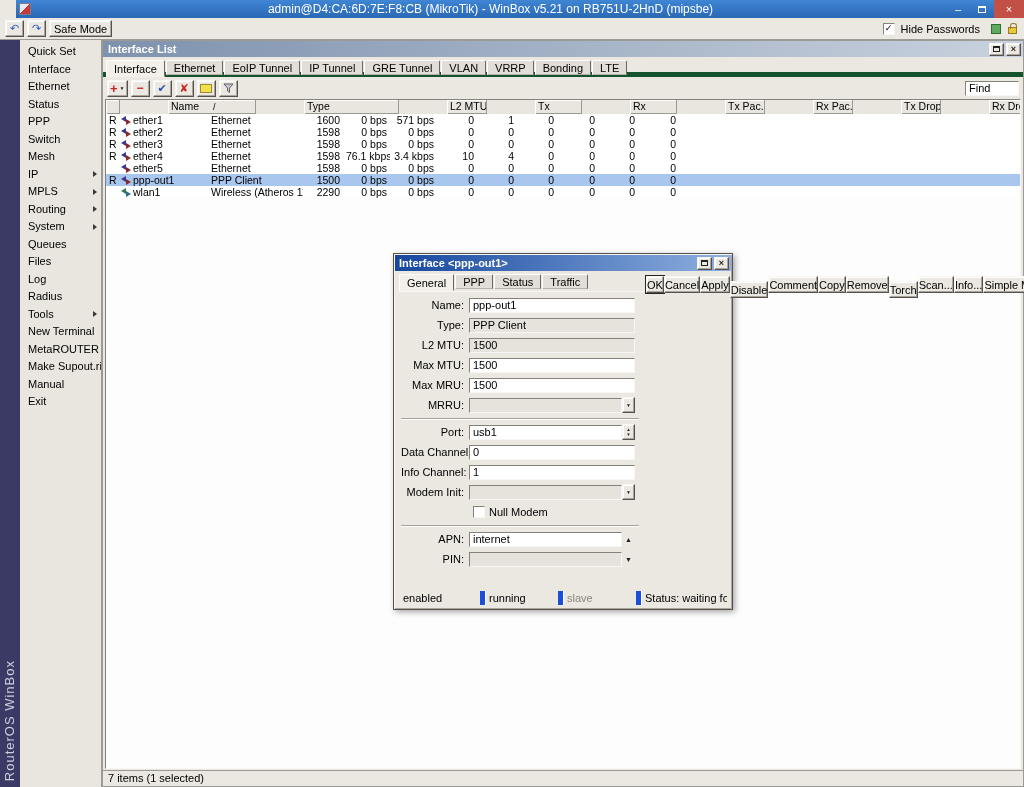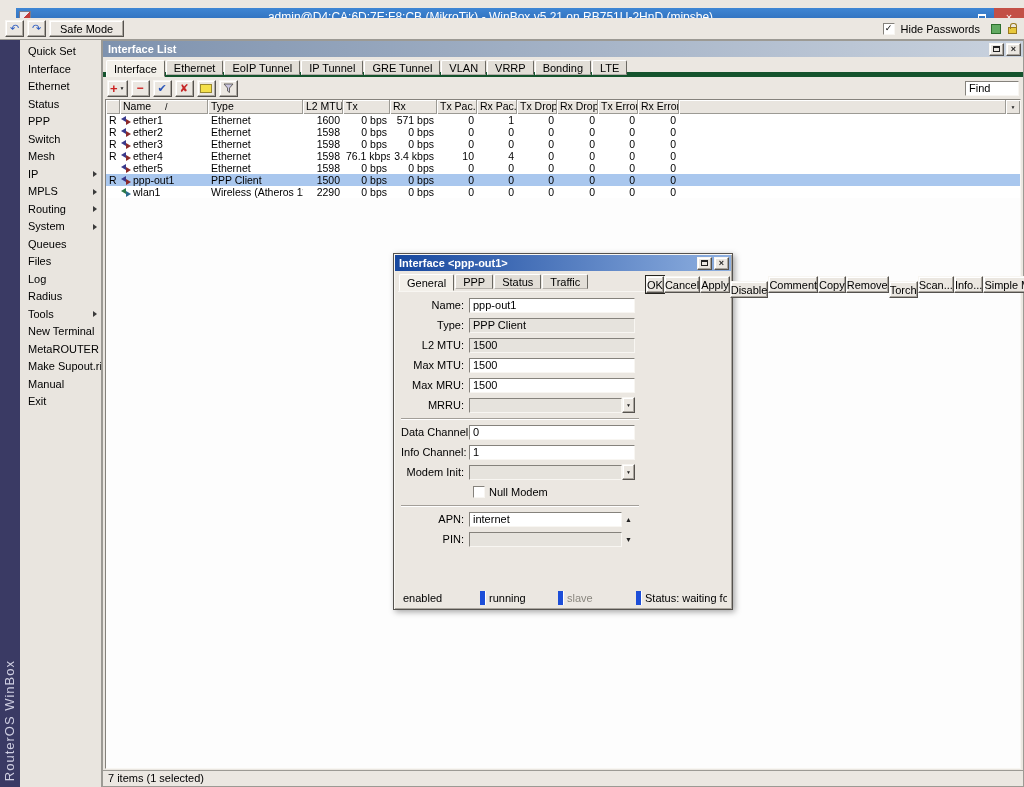--- a/index.html
+++ b/index.html
@@ -2,35 +2,35 @@
 <html><head>
 <meta charset="utf-8">
 <style>
   * { box-sizing: border-box; margin: 0; padding: 0; cursor: default; }
   html,body { width:1024px; height:787px; }
   body { font-family:"Liberation Sans", sans-serif; font-size:11px; color:#000; background:#ebe7e1; overflow:hidden; }
   .app { position:relative; width:1024px; height:787px; background:#ebe7e1; overflow:hidden; }
 
   
   .titlebar { position:absolute; top:0; left:16px; right:0; height:18px;
-    background:linear-gradient(#3f86d4,#2a68b4); color:#fff; display:flex; align-items:center; padding-left:3px;margin-top:8px; }
+    background:linear-gradient(#3f86d4,#2a68b4); color:#fff; display:flex; align-items:center; padding-left:3px; }
   .app-icon { width:12px; height:12px; background:linear-gradient(135deg,#e8e8f0 50%,#c23a3a 50%); border:1px solid #7a7a8a; margin-right:4px; }
   .titlebar-text { flex:1; text-align:center; font-size:12px; white-space:nowrap; overflow:hidden; }
   .win-btn { width:24px; height:18px; display:flex; align-items:center; justify-content:center; color:#fff; font-size:11px; }
   .win-btn.close { width:30px; background:#c35046; }
   .box-glyph { display:inline-block; width:8px; height:7px; border:1px solid currentColor; border-top-width:2px; }
 
   
   .toolbar { position:absolute; top:18px; left:0; right:0; height:22px; background:#ebe7e1;
     border-bottom:1px solid #9c9a94; display:flex; align-items:center; padding:0 5px; gap:3px; }
   .raised { background:#ebe7e1; border:1px solid; border-color:#f8f6f2 #55524e #55524e #f8f6f2;
     box-shadow:inset -1px -1px 0 #aaa69f, inset 1px 1px 0 #fff; }
   .tb-btn { height:17px; min-width:19px; display:inline-flex; align-items:center; justify-content:center; font-size:11px; padding:0 2px; }
   .tb-btn .nav-glyph { color:#2a5ac0; font-size:11px; line-height:11px; }
-  .tb-btn.safe { padding:0 10px; }
+  .tb-btn.safe { padding:0 4px; }
   .tb-spacer { flex:1; }
   .checkbox { width:12px; height:12px; background:#fff; border:1px solid; border-color:#85827c #f8f6f2 #f8f6f2 #85827c;
     display:inline-flex; align-items:center; justify-content:center; font-size:9px; line-height:9px; }
   .cb-label { margin:0 8px 0 3px; }
   .green-ind { width:10px; height:10px; background:#62aa62; border:1px solid #2d6e2d; margin-right:4px; }
   .lock { position:relative; width:9px; height:7px; background:#e8c83c; border:1px solid #9a7a20; margin-right:2px; margin-top:3px; }
   .lock::before { content:""; position:absolute; left:1px; top:-5px; width:5px; height:5px;
     border:1px solid #9a7a20; border-bottom:none; border-radius:3px 3px 0 0; }
 
   
@@ -67,21 +67,21 @@
   .check-glyph { color:#2b56b8; font-size:11px; line-height:11px; }
   .cross-glyph { color:#c62828; font-size:11px; line-height:11px; }
   .comment-glyph { width:12px; height:9px; background:#f4e04a; border:1px solid #9a8a30; }
   .find-box { margin-left:auto; width:54px; height:15px; background:#fff; border:1px solid;
     border-color:#85827c #f8f6f2 #f8f6f2 #85827c; padding:0 3px; line-height:13px; overflow:hidden; }
 
   .list-area { flex:1; margin:0 2px 1px 2px; background:#fff; border:1px solid;
     border-color:#85827c #f8f6f2 #f8f6f2 #85827c; display:flex; flex-direction:column; overflow:hidden; }
   .lheader { display:grid; height:14px;
     grid-template-columns:14px 88px 95px 40px 47px 47px 40px 40px 40px 41px 40px 41px 1fr 14px;
-    background:#e9e5df; font-size:10.5px; }
+    background:#e9e5df; font-size:10.5px;gap:48px; }
   .hcell { border-right:1px solid #9c9a94; box-shadow:inset 1px 1px 0 #fff, inset 0 -1px 0 #9c9a94;
     padding:0 3px; line-height:13px; white-space:nowrap; overflow:hidden; }
   .hcell .sort { margin-left:14px; font-size:9px; }
   .colbtn { display:flex; align-items:center; justify-content:center; font-size:5px; color:#222;
     box-shadow:inset 1px 1px 0 #fff, inset -1px -1px 0 #9c9a94; }
   .lrows { }
   .lrow { display:grid; height:12px; line-height:12px; font-size:10.5px;
     grid-template-columns:14px 88px 95px 40px 47px 47px 40px 40px 40px 41px 40px 41px 1fr; }
   .lrow.selected { background:#a9c7ee; }
   .c { padding:0 3px; white-space:nowrap; overflow:hidden; }
@@ -447,20 +447,28 @@
             <span class="flabel">MRRU:</span>
             <input class="finput w-arrow gray" readonly="" value="" style="">
             <span class="raised drop-btn">
                 <span>▼</span>
               </span>
           </div>
 
           <div class="sep"></div>
 
           <div class="frow">
+            <span class="flabel">Port:</span>
+            <input class="finput w-arrow" readonly="" value="usb1" style="">
+            <span class="raised spin-btn">
+                <span>▲</span>
+                <span>▼</span>
+              </span>
+          </div>
+          <div class="frow">
             <span class="flabel">Data Channel:</span>
             <input class="finput w-full" readonly="" value="0" style="">
           </div>
           <div class="frow">
             <span class="flabel">Info Channel:</span>
             <input class="finput w-full" readonly="" value="1" style="">
           </div>
           <div class="frow">
             <span class="flabel">Modem Init:</span>
             <input class="finput w-arrow gray" readonly="" value="" style="">

